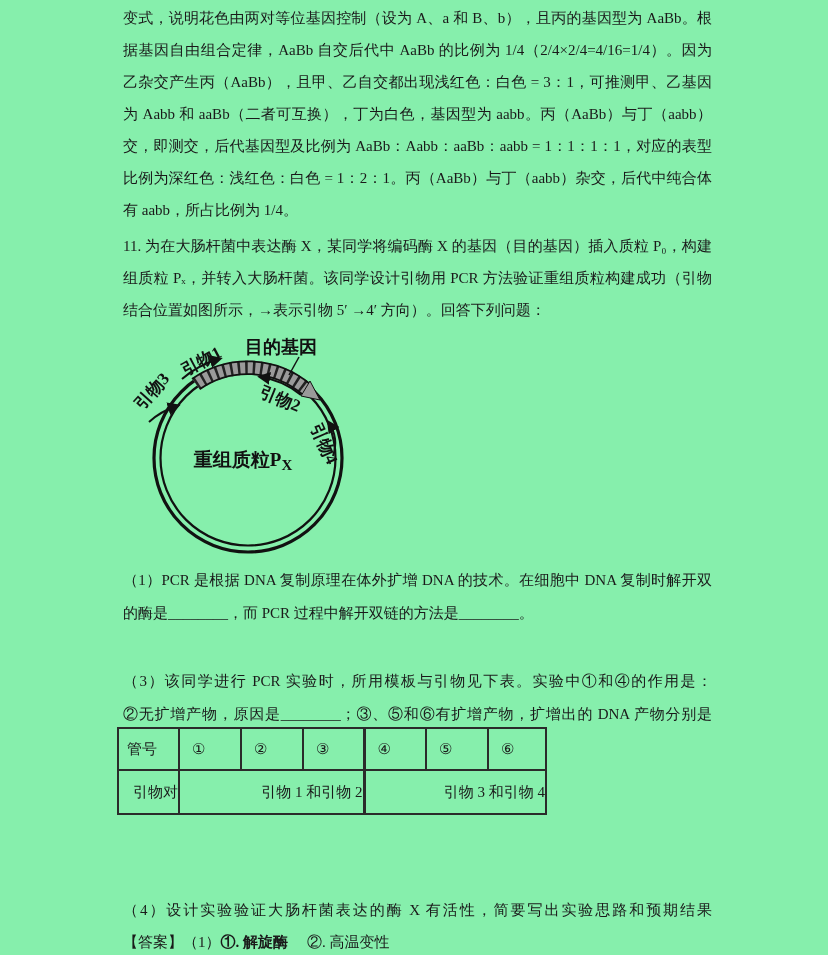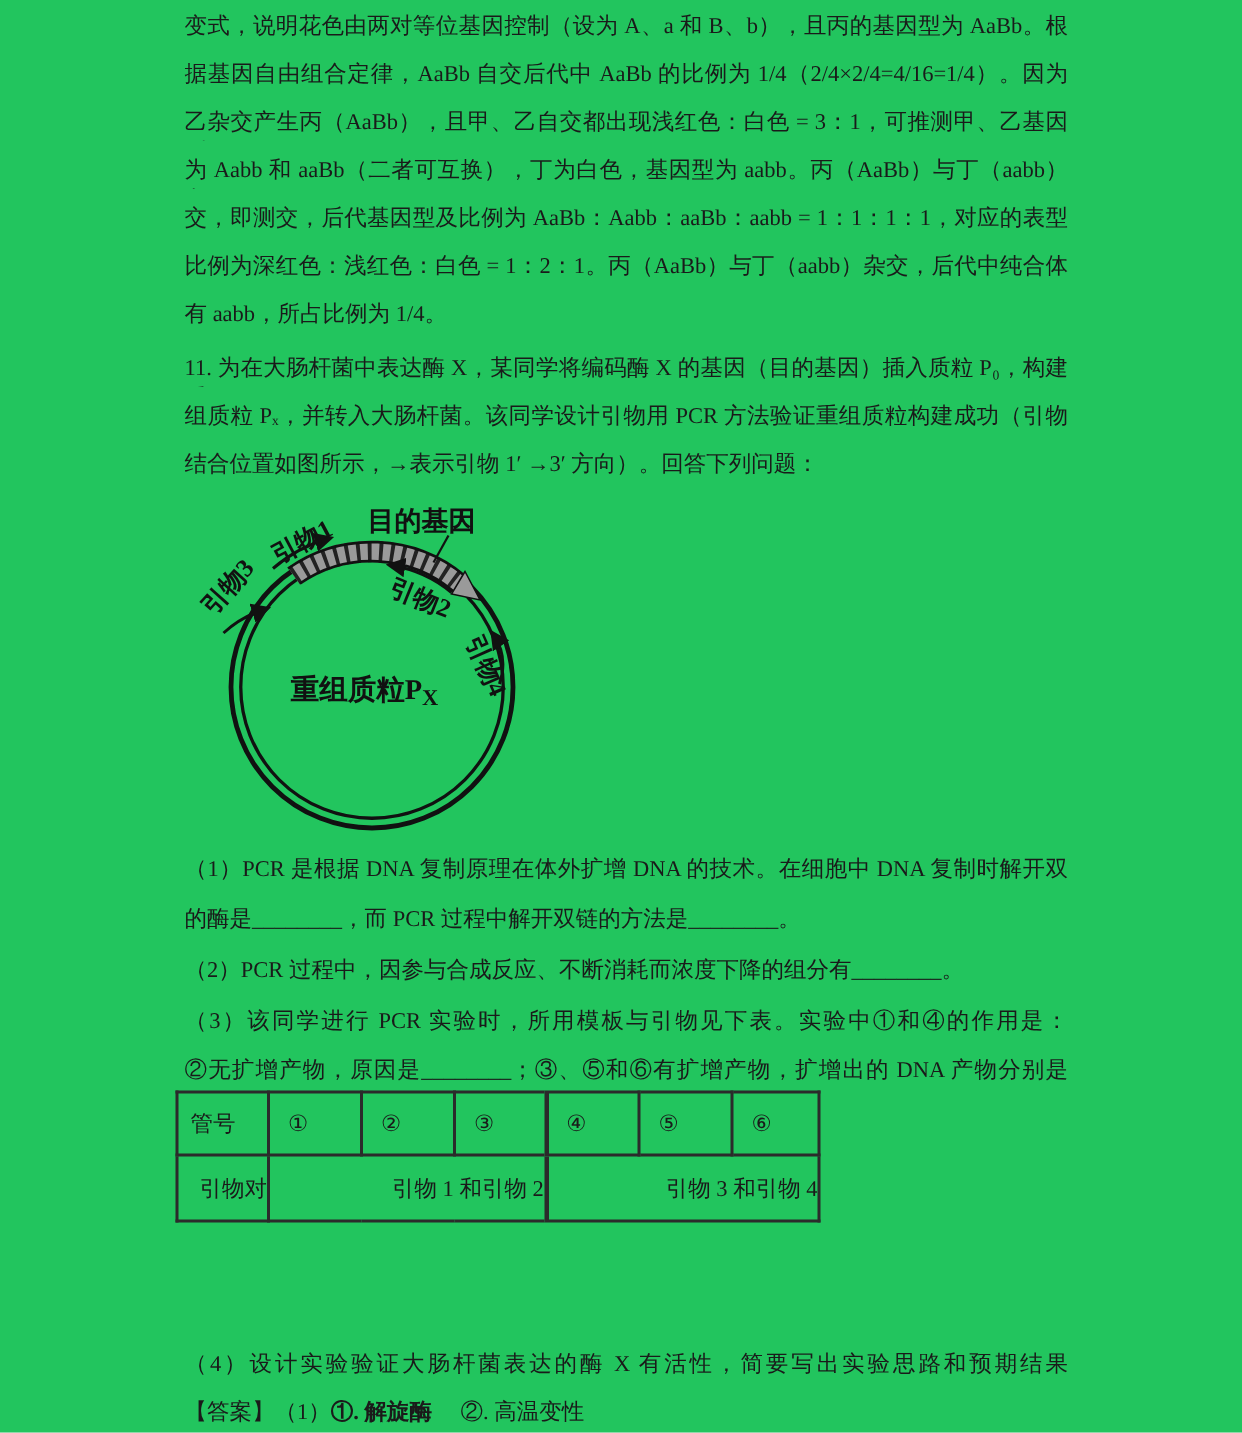--- a/index.html
+++ b/index.html
@@ -1,19 +1,19 @@
 <!DOCTYPE html>
 <html><head>
 <meta charset="utf-8">
 <style>
   html,body{margin:0;padding:0;background:#e8e8e8;}
   #page{
     position:relative;
     width:828px;height:955px;
-    background:#22c55e;
+    background:#86efac;
     overflow:hidden;
     font-family:"Liberation Serif","DejaVu Serif",serif;
     color:#1a1a1a;
   }
   .tline{
     position:absolute;left:123px;width:589px;height:22px;
     font-size:15px;line-height:20px;
     text-align:justify;text-align-last:justify;
     overflow:hidden;white-space:normal;
   }
@@ -49,21 +49,21 @@
   <div class="tline" style="top:8px">变式，说明花色由两对等位基因控制（设为 A、a 和 B、b），且丙的基因型为 AaBb。根</div>
   <div class="tline" style="top:40px">据基因自由组合定律，AaBb 自交后代中 AaBb 的比例为 1/4（2/4×2/4=4/16=1/4）。因为甲、</div>
   <div class="tline" style="top:72px">乙杂交产生丙（AaBb），且甲、乙自交都出现浅红色：白色 = 3：1，可推测甲、乙基因型</div>
   <div class="tline" style="top:104px">为 Aabb 和 aaBb（二者可互换），丁为白色，基因型为 aabb。丙（AaBb）与丁（aabb）杂</div>
   <div class="tline" style="top:136px">交，即测交，后代基因型及比例为 AaBb：Aabb：aaBb：aabb = 1：1：1：1，对应的表型及</div>
   <div class="tline" style="top:168px">比例为深红色：浅红色：白色 = 1：2：1。丙（AaBb）与丁（aabb）杂交，后代中纯合体只</div>
   <div class="tline left" style="top:200px">有 aabb，所占比例为 1/4。</div>
 
   <div class="tline" style="top:236px">11. 为在大肠杆菌中表达酶 X，某同学将编码酶 X 的基因（目的基因）插入质粒 P₀，构建重</div>
   <div class="tline" style="top:268px">组质粒 Pₓ，并转入大肠杆菌。该同学设计引物用 PCR 方法验证重组质粒构建成功（引物 1~4</div>
-  <div class="tline left" style="top:300px">结合位置如图所示，→表示引物 1′ →3′ 方向）。回答下列问题：</div>
+  <div class="tline left" style="top:300px">结合位置如图所示，→表示引物 5′ →4′ 方向）。回答下列问题：</div>
 
   <svg id="diagram" width="280" height="235" viewBox="0 0 280 235">
     <defs>
       <marker id="ah" viewBox="0 0 10 10" refX="7" refY="5" markerWidth="6.5" markerHeight="6.5" orient="auto">
         <path d="M0,0 L10,5 L0,10 z" fill="#111"></path>
       </marker>
     </defs>
 
     <circle cx="125" cy="128" r="94" fill="none" stroke="#111" stroke-width="3.2"></circle>
     <circle cx="125" cy="128" r="87.5" fill="none" stroke="#111" stroke-width="2.2"></circle>
@@ -87,21 +87,20 @@
     <text transform="translate(81,36) rotate(-28)" text-anchor="middle" font-size="17" font-weight="bold">引物1</text>
     <text transform="translate(33,65) rotate(-48)" text-anchor="middle" font-size="17" font-weight="bold">引物3</text>
     <text transform="translate(155,74) rotate(22)" text-anchor="middle" font-size="17" font-weight="bold">引物2</text>
     <text transform="translate(196,116) rotate(66)" text-anchor="middle" font-size="17" font-weight="bold">引物4</text>
 
     <text x="120" y="136" text-anchor="middle" font-size="19" font-weight="bold"><tspan>重组质粒P</tspan><tspan dy="4" font-size="15">X</tspan></text>
   </svg>
 
   <div class="tline" style="top:570px">（1）PCR 是根据 DNA 复制原理在体外扩增 DNA 的技术。在细胞中 DNA 复制时解开双链</div>
   <div class="tline left" style="top:603px">的酶是________，而 PCR 过程中解开双链的方法是________。</div>
-  <div class="tline left" style="top:637px">（2）PCR 过程中，因参与合成反应、不断消耗而浓度下降的组分有________。</div>
   <div class="tline" style="top:671px">（3）该同学进行 PCR 实验时，所用模板与引物见下表。实验中①和④的作用是：________；</div>
   <div class="tline" style="top:704px">②无扩增产物，原因是________；③、⑤和⑥有扩增产物，扩增出的 DNA 产物分别是________。</div>
 
   <table class="ptable">
     <colgroup>
       <col style="width:61px">
         <col style="width:62px">
         <col style="width:62px">
         <col style="width:61px">
       <col style="width:62px">

